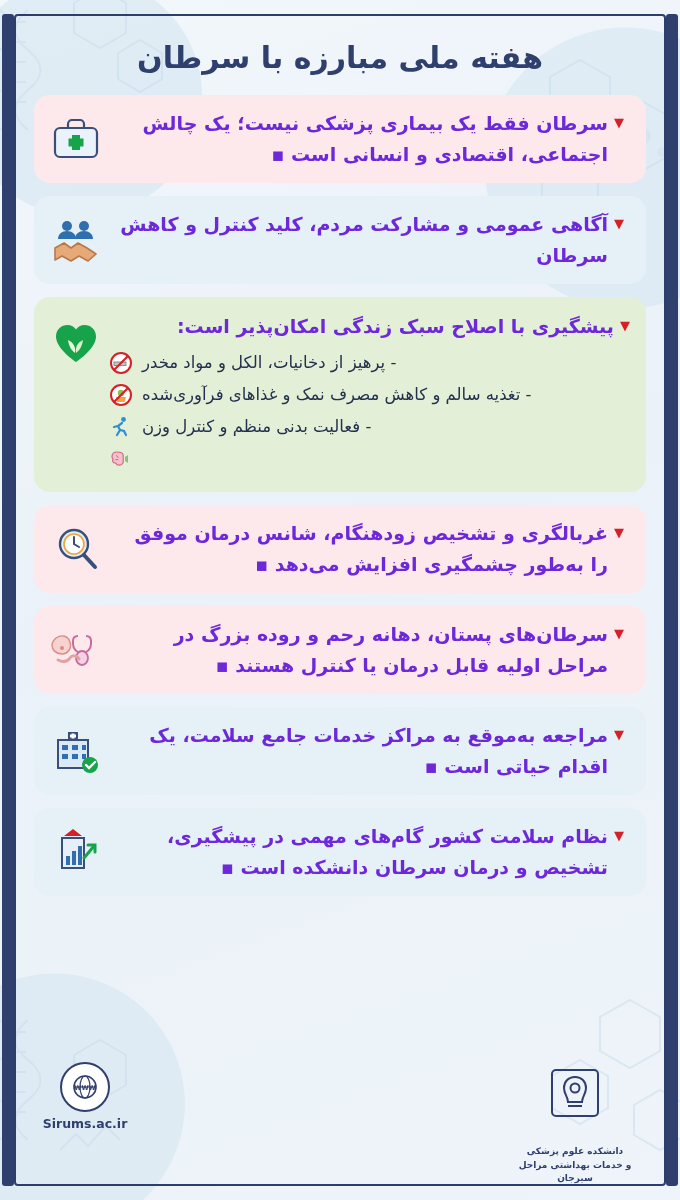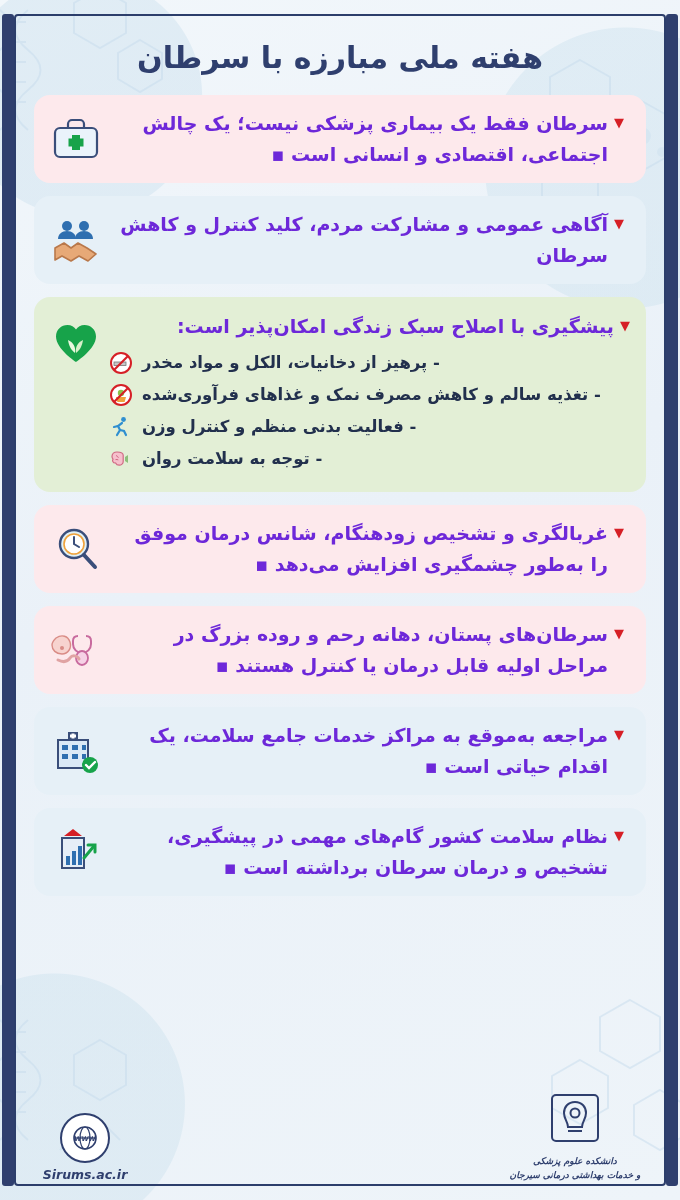--- a/index.html
+++ b/index.html
@@ -166,43 +166,42 @@
     align-items: center;
     justify-content: flex-end;
     margin: 6px 0;
     gap: 8px;
   }
   .sublist .sl-text {
     direction: rtl;
     text-align: center;
     color: #22304d;
     font-size: 16.5px;
-    font-weight: bold;
+    font-weight: normal;
   }
   .sublist .sl-icon {
     flex: 0 0 26px;
     width: 26px;
     height: 26px;
     display: flex;
     align-items: center;
     justify-content: center;
   }
 
   .footer {
     position: absolute;
     left: 30px;
     right: 30px;
     bottom: 18px;
     height: 120px;
     display: flex;
     flex-direction: row-reverse;
-    align-items: flex-end;
+    align-items: flex-start;
     justify-content: space-between;
     z-index: 4;
-    font-style: italic;
   }
   .footer-badge {
     width: 110px;
     text-align: center;
     color: #2f3f6e;
     font-size: 12.5px;
     font-weight: bold;
     direction: ltr;
   }
   .badge-circle {
@@ -215,21 +214,21 @@
     align-items: center;
     justify-content: center;
     background: #ffffff;
   }
   .footer-logo {
     width: 150px;
     text-align: center;
     color: #2f3f6e;
   }
   .logo-caption {
-    margin-top: 2px;
+    margin-top: 17px;
     font-size: 9px;
     line-height: 1.5;
     direction: rtl;
     color: #2f3f6e;
     font-weight: bold;
   }
 </style>
 </head>
 <body>
 
@@ -354,21 +353,20 @@
               <span class="sl-icon">
                 <svg width="24" height="24" viewBox="0 0 24 24">
                   <circle cx="14.5" cy="4.5" r="2.4" fill="#2f8fd0"></circle>
                   <path d="M13 8l-4 3 2 4-3 5" fill="none" stroke="#2f8fd0" stroke-width="2.2" stroke-linecap="round"></path>
                   <path d="M11 15l4 1 2 4" fill="none" stroke="#2f8fd0" stroke-width="2.2" stroke-linecap="round"></path>
                   <path d="M9 11l-4 1" fill="none" stroke="#2f8fd0" stroke-width="2.2" stroke-linecap="round"></path>
                 </svg>
               </span>
             </li>
             <li>
-              <span class="sl-text">- توجه به سلامت روان</span>
               <span class="sl-icon">
                 <svg width="24" height="24" viewBox="0 0 24 24">
                   <path d="M8 5c-3 0-5 2-5 4.5 0 1 .4 1.9 1 2.6-.5.7-.6 1.6-.2 2.4.5 1 1.6 1.6 2.8 1.5.6 1.3 2 2.2 3.6 2.2 2.2 0 4-1.6 4-3.6V8.3C14.2 6.3 11.4 5 8 5z" fill="#f6c0cc" stroke="#d06a84" stroke-width="1.2"></path>
                   <path d="M7 8.5c1.2.4 2 1.2 2.4 2.3M6.5 12.6c1.1-.2 2-.1 2.8.3" fill="none" stroke="#d06a84" stroke-width="1"></path>
                   <path d="M16 10l3-2v8l-3-2z" fill="#8ec07c"></path>
                 </svg>
               </span>
             </li>
           </ul>
         </div>
@@ -433,21 +431,21 @@
             </g>
             <circle cx="42" cy="42" r="8" fill="#17a34a"></circle>
             <path d="M38 42l3 3 6-6" fill="none" stroke="#fff" stroke-width="2.4" stroke-linecap="round"></path>
           </svg>
         </div>
       </div>
 
       <div class="card blue">
         <div class="card-body">
           <span class="bullet">▼</span>
-          <div class="card-text">نظام سلامت کشور گام‌های مهمی در پیشگیری، تشخیص و درمان سرطان برداشته است ▪</div>
+          <div class="card-text">نظام سلامت کشور گام‌های مهمی در پیشگیری، تشخیص و درمان سرطان دانشکده است ▪</div>
         </div>
         <div class="card-icon">
           <svg width="56" height="56" viewBox="0 0 56 56">
             <path d="M14 14h22v30H14z" fill="#e6eef7" stroke="#3a4e7a" stroke-width="2"></path>
             <path d="M16 12h18l-9-7z" fill="#d61f26"></path>
             <g fill="#2f6fb0">
               <rect x="18" y="32" width="4" height="9"></rect>
               <rect x="24" y="27" width="4" height="14"></rect>
               <rect x="30" y="22" width="4" height="19"></rect>
             </g>
@@ -476,19 +474,19 @@
 
     <div class="footer-logo">
       <svg width="62" height="62" viewBox="0 0 62 62">
         <rect x="8" y="8" width="46" height="46" rx="4" fill="none" stroke="#2f3f6e" stroke-width="2"></rect>
         <path d="M31 15c-7 0-11 5-11 11 0 6 4 9 4 14h14c0-5 4-8 4-14 0-6-4-11-11-11z" fill="none" stroke="#2f3f6e" stroke-width="2"></path>
         <circle cx="31" cy="26" r="4.5" fill="none" stroke="#2f3f6e" stroke-width="2"></circle>
         <line x1="24" y1="44" x2="38" y2="44" stroke="#2f3f6e" stroke-width="2"></line>
       </svg>
       <div class="logo-caption">
         <div>دانشکده علوم پزشکی</div>
-        <div>و خدمات بهداشتی درمانی سیرجان</div>
+        <div>و خدمات بهداشتی مراحل سیرجان</div>
       </div>
     </div>
 
 
   </div>
 </div>
 
 </body></html>

